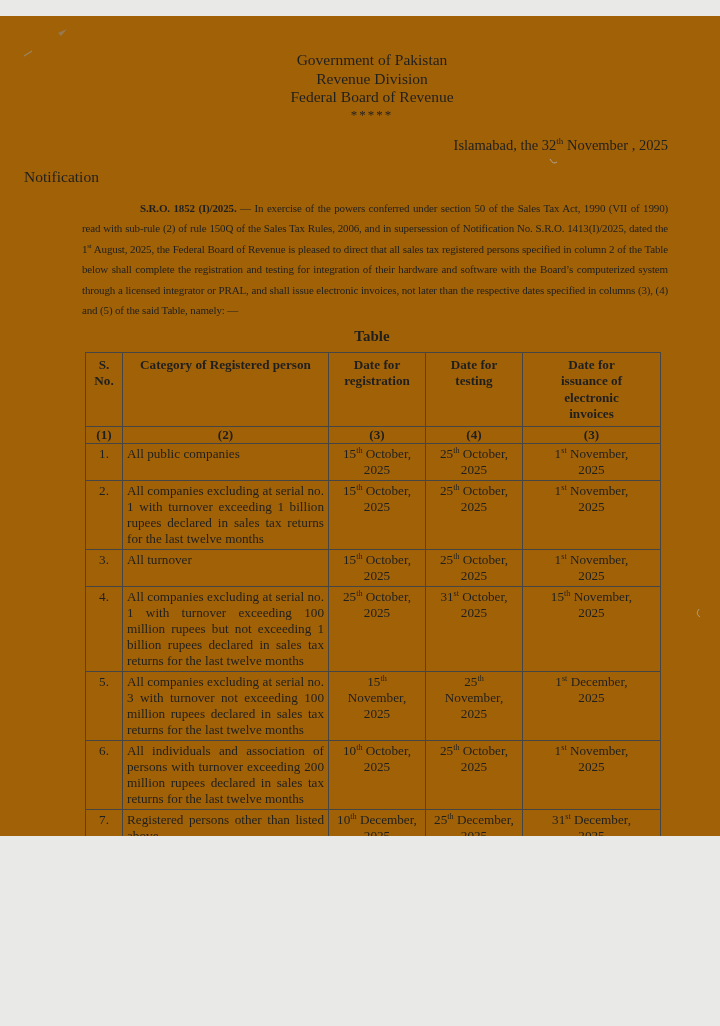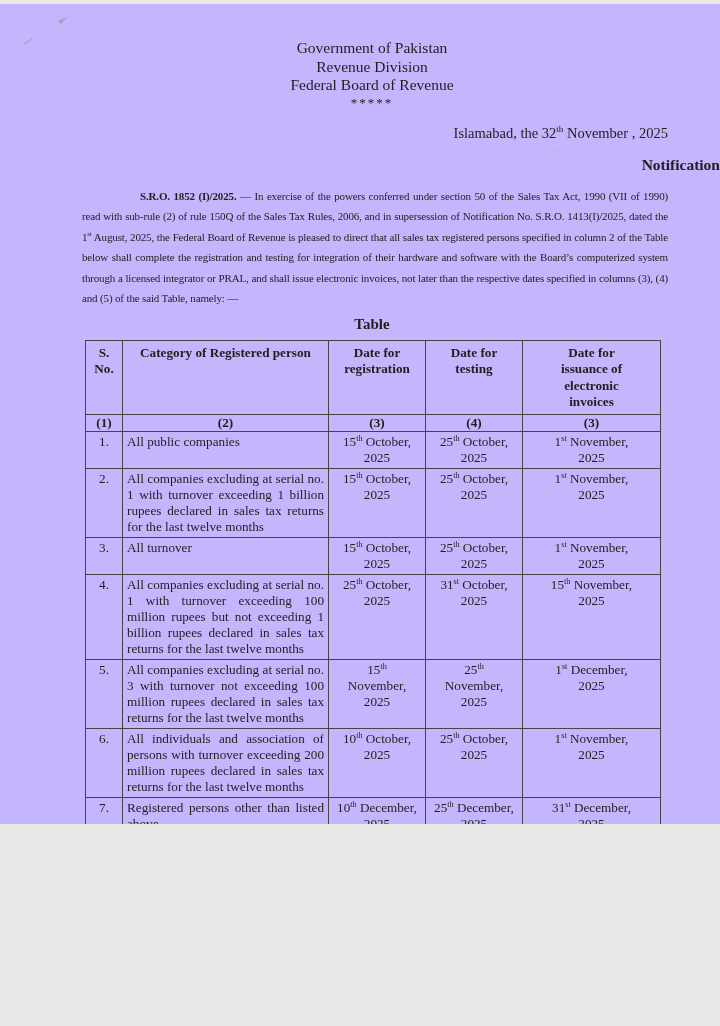--- a/index.html
+++ b/index.html
@@ -1,29 +1,29 @@
 <!DOCTYPE html>
 <html><head>
 <meta charset="utf-8">
 <style>
   html,body{margin:0;padding:0;background:#e9e9e7;}
   .page{
-    position:relative; width:720px; height:820px; margin:4px auto;
-    background:#c4b5fd; color:#1f1f1f; overflow:hidden;
+    position:relative; width:720px; height:820px; margin:16px auto;
+    background:#a16207; color:#1f1f1f; overflow:hidden;
     font-family:"Liberation Serif", serif;
   }
   
   .letterhead{ text-align:center; padding-top:35px; margin-left:24px;
     font-size:15.5px; line-height:18.5px; }
   .letterhead .stars{ font-size:13px; letter-spacing:2px; line-height:16px; }
   
   .dateline{ text-align:right; margin-right:52px; margin-top:14px; font-size:14.5px; }
   
-  .notif-title{ text-align:right; margin-left:24px; margin-top:14px;
-    font-weight:bold; font-size:15.5px; }
+  .notif-title{ text-align:left; margin-left:24px; margin-top:14px;
+    font-weight:normal; font-size:15.5px; }
   
   .intro{ margin:12px 52px 0 82px; text-align:justify; text-indent:58px;
     font-size:11px; line-height:20.5px; letter-spacing:-0.15px; }
   .intro .sro{ font-weight:bold; }
   sup{ font-size:0.62em; vertical-align:super; line-height:0; }
   
   .table-caption{ text-align:center; font-weight:bold; font-size:15px;
     margin-top:7px; margin-left:24px; }
   table.sched{ margin-left:85px; margin-top:7px; width:575px;
     border-collapse:collapse; table-layout:fixed; font-size:13.2px; }

